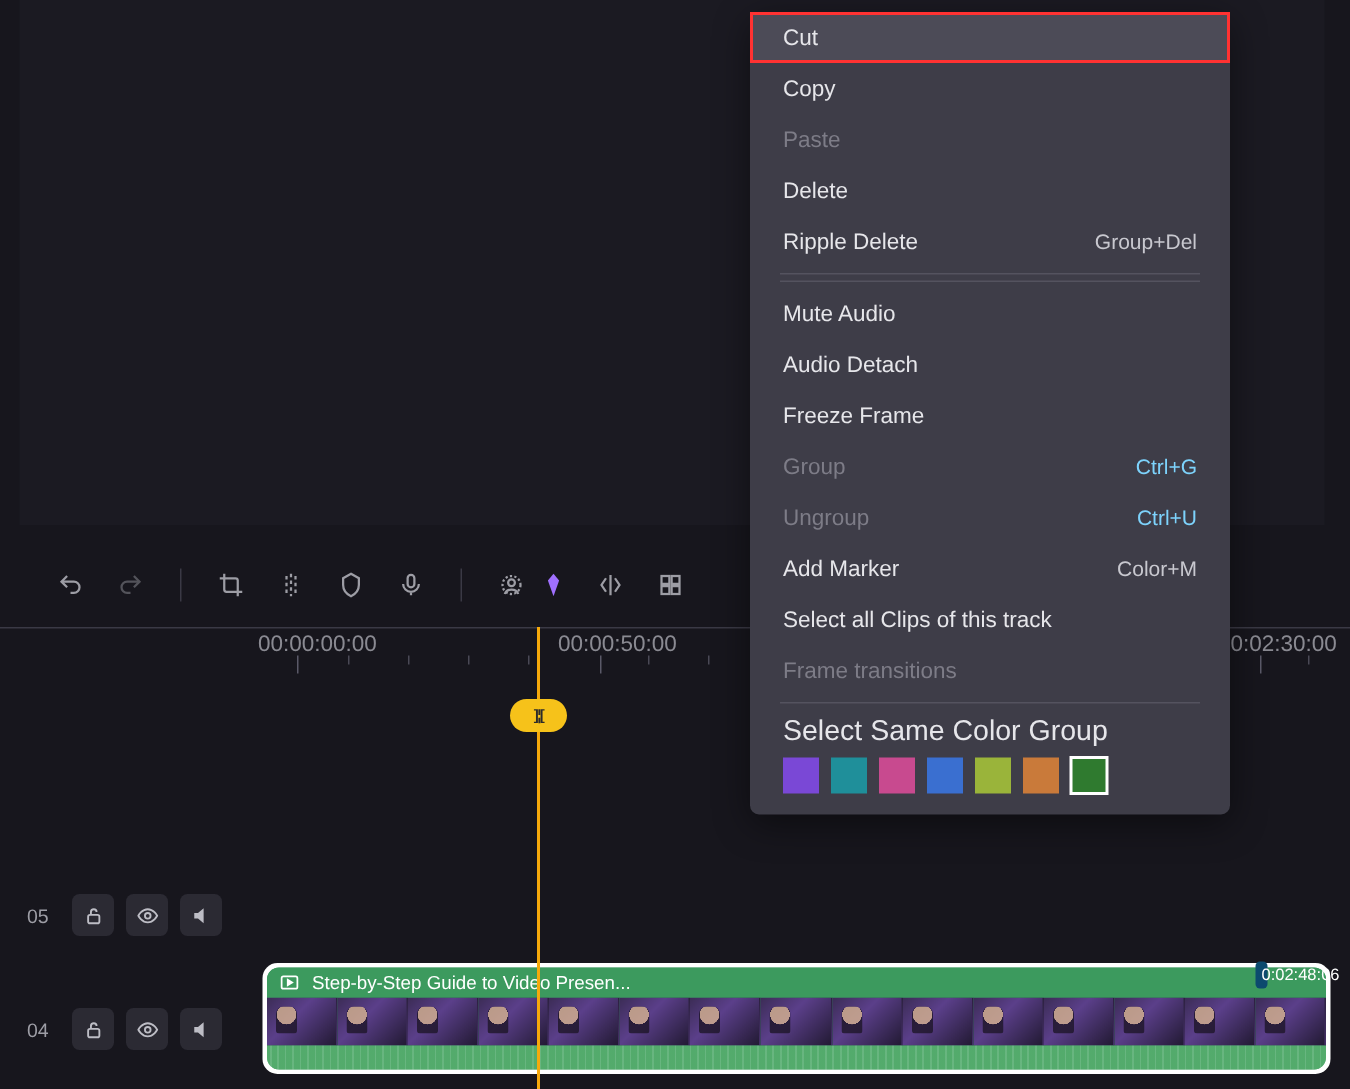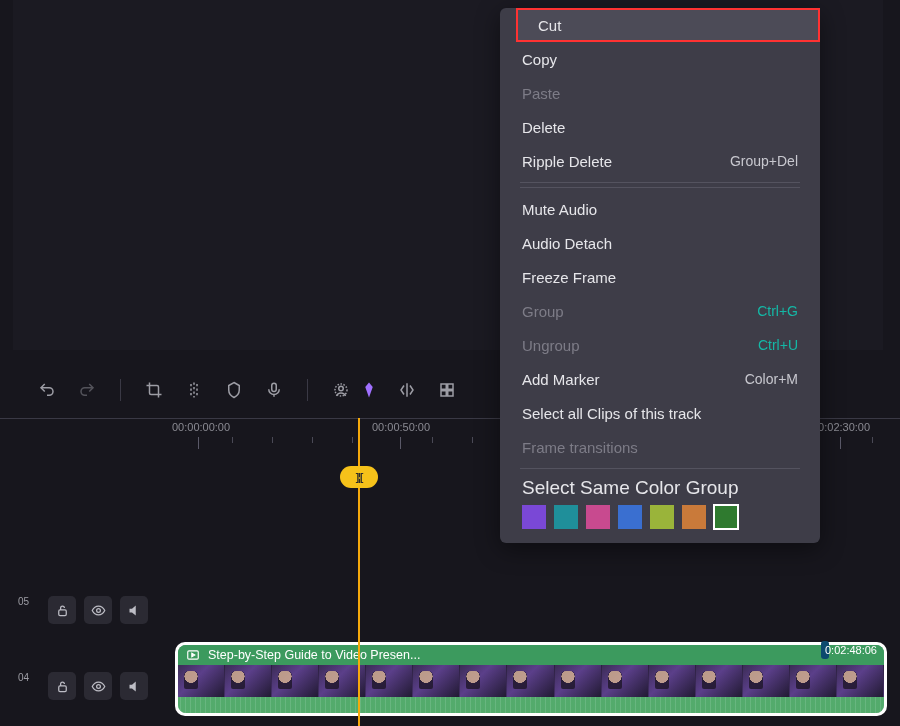--- a/index.html
+++ b/index.html
@@ -54,21 +54,21 @@
     border-top: 1px solid #3a3945;
   }
   .ruler .ticks {
     position: absolute;
     left: 172px; right: 0; top: 0;
     height: 30px;
   }
   .tick-label {
     position: absolute;
     top: 2px;
-    font-size: 11px;
+    font-size: 15px;
     color: #8a8a92;
     white-space: nowrap;
   }
   .tick-small {
     position: absolute;
     bottom: 6px;
     width: 1px;
     height: 6px;
     background: #4a4956;
   }
@@ -109,23 +109,23 @@
     position: absolute;
     left: 0;
     width: 900px;
     height: 60px;
   }
   .track-header {
     position: absolute;
     left: 18px;
     top: 14px;
     display: flex;
-    align-items: flex-start;
+    align-items: center;
     gap: 8px;
-    font-size: 10px;
+    font-size: 13px;
     color: #9d9da5;
   }
   .track-num { width: 22px; }
   .track-btn {
     width: 28px; height: 28px;
     background: #2b2a33;
     border-radius: 5px;
     display: flex; align-items: center; justify-content: center;
     cursor: pointer;
   }
@@ -196,20 +196,21 @@
   .clip-duration-badge {
     position: absolute;
     right: -2px;
     top: -2px;
     background: #0c4a6e;
     color: #fff;
     font-size: 11px;
     padding: 3px 4px;
     border-radius: 3px;
     z-index: 20;
+    margin-left: 16px;
   }
   .clip-wrap { position:absolute; left:175px; top:642px; z-index:20;}
   
   .context-menu {
     position: absolute;
     left: 500px;
     top: 8px;
     width: 320px;
     background: #3e3d48;
     border-radius: 6px;
@@ -226,31 +227,30 @@
     font-size: 15px;
     color: #e6e6ea;
     cursor: pointer;
   }
   .menu-item.hovered {
     background: #4c4b57;
   }
   .menu-item.highlight-box {
     outline: 2px solid #ff3232;
     outline-offset: -2px;
-    margin-left: 16px;
   }
   .menu-item.disabled {
     color: #7d7c87;
     cursor: default;
   }
   .menu-shortcut {
     color: #c8c8cf;
     font-size: 14px;
   }
-  .menu-item.disabled .menu-shortcut { color: #14b8a6; }
+  .menu-item.disabled .menu-shortcut { color: #7dd3fc; }
   .menu-sep {
     height: 1px;
     background: #54535f;
     margin: 4px 20px;
   }
   .menu-heading {
     height: 30px;
     padding: 0 22px;
     display:flex; align-items:center;
     font-size: 19px;

